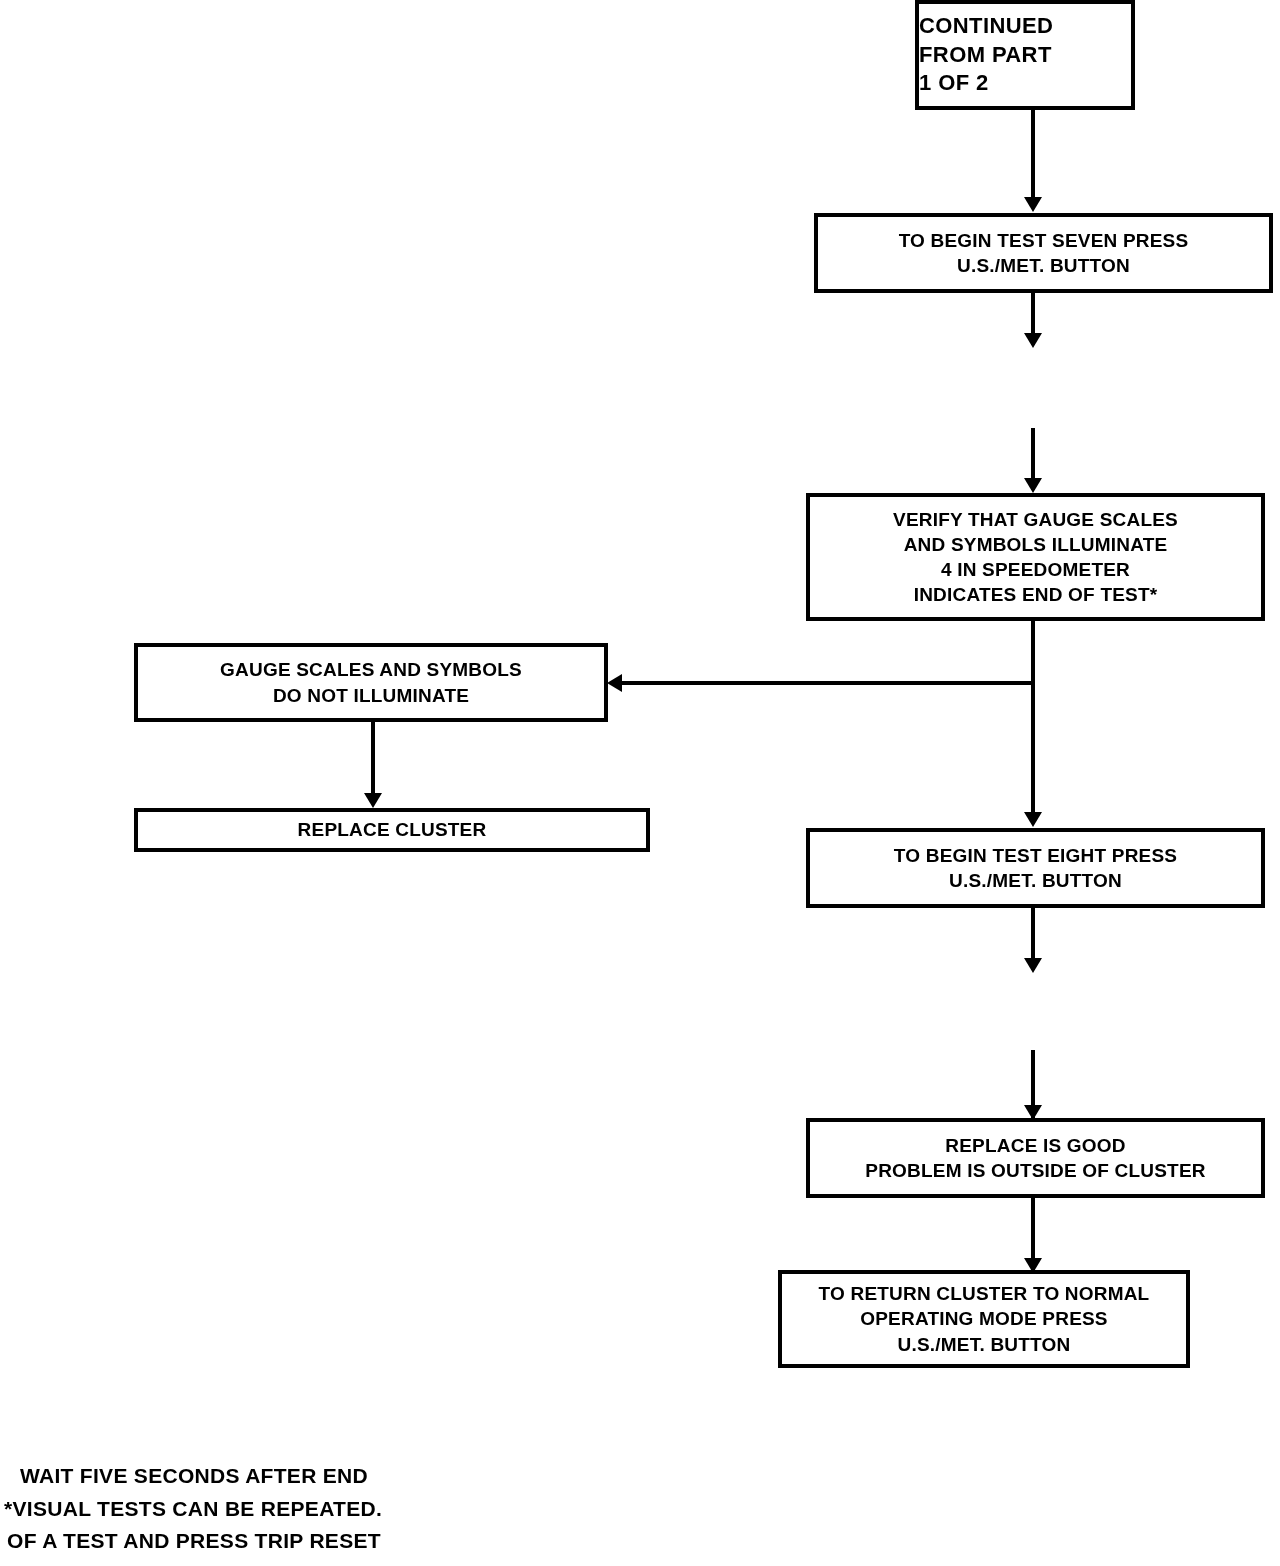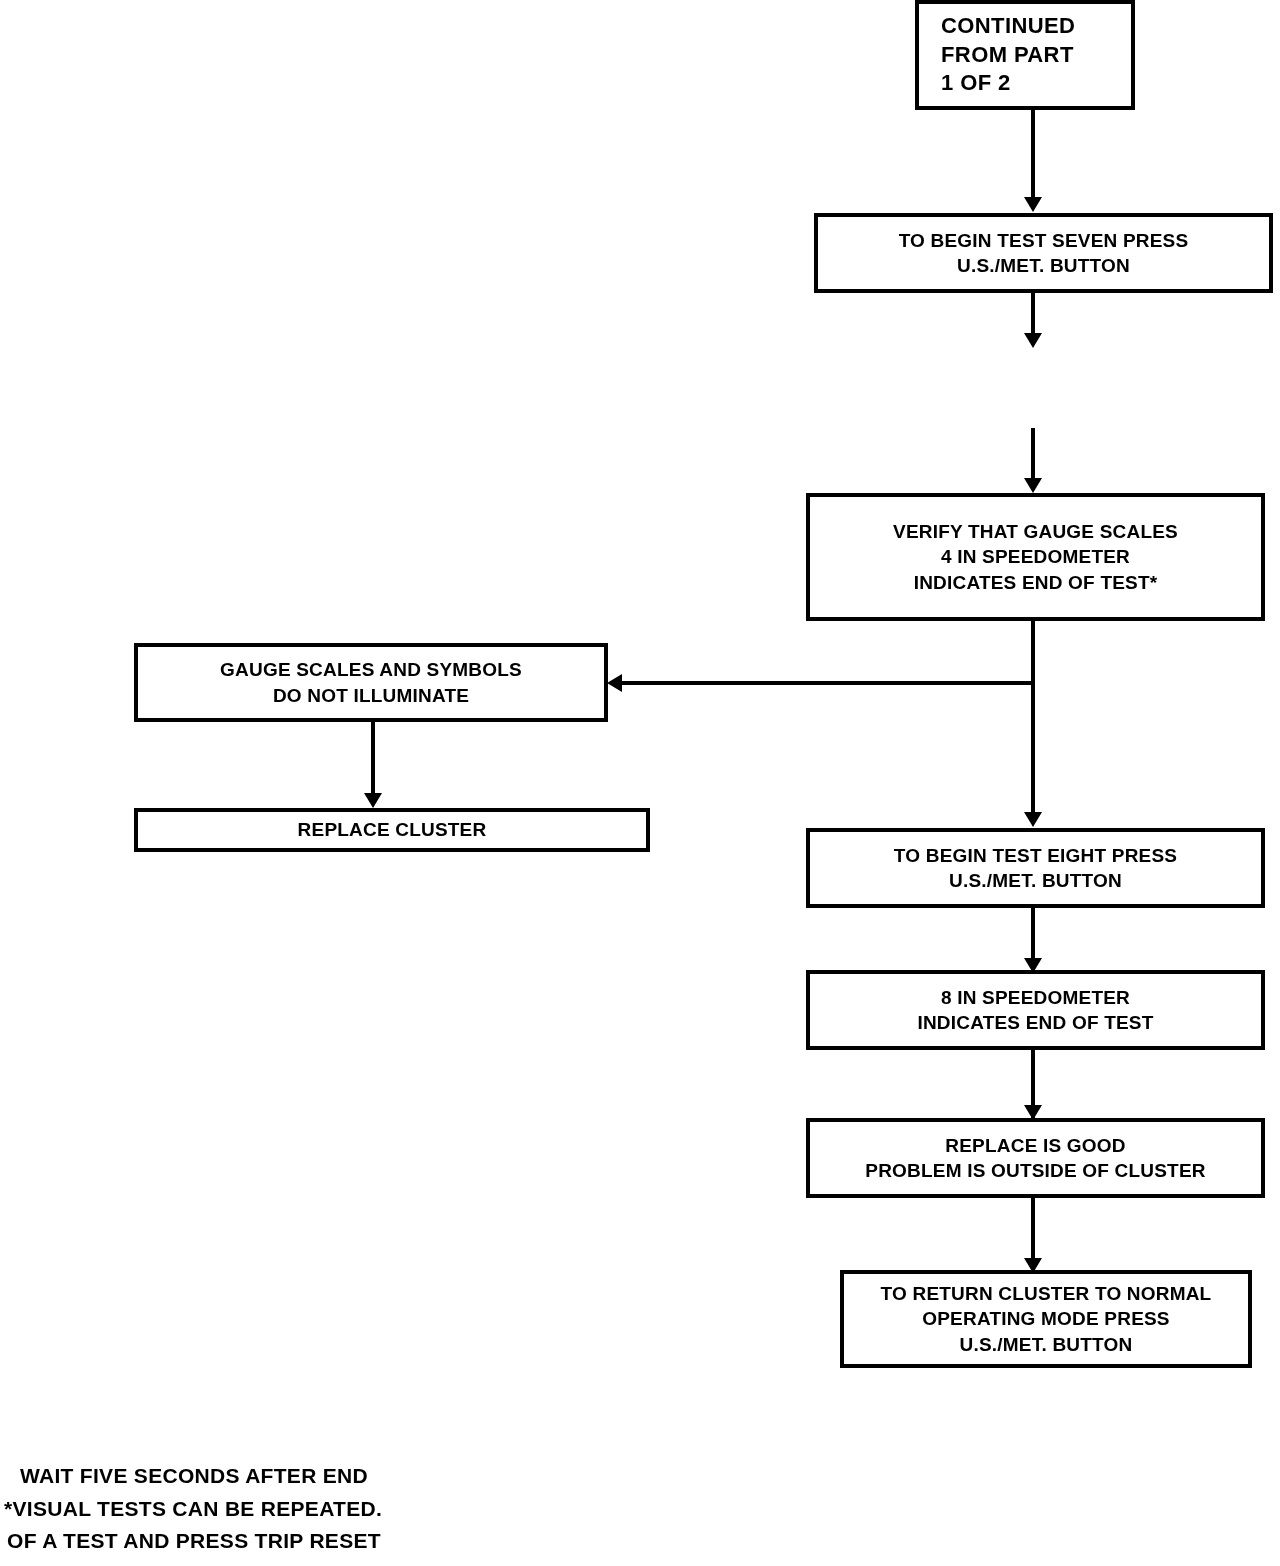--- a/index.html
+++ b/index.html
@@ -32,21 +32,21 @@
     line-height: 1.32;
     letter-spacing: 0.2px;
     padding: 2px 8px;
   }
   .box .txt { display: block; width: 100%; }
   .box .line { display: block; white-space: nowrap; }
 
   .box-left-align {
     justify-content: flex-start;
     text-align: left;
-    padding-left: 22px;
+    padding-left: 0;
     font-size: 22px;
     letter-spacing: 0.4px;
     line-height: 1.30;
   }
 
   
   .vline {
     position: absolute;
     width: 4px;
     background: #000000;
@@ -113,20 +113,21 @@
   <div class="vline" style="left:1031px; top:293px; height:52px;"></div>
   <div class="arrow-down" style="left:1024px; top:333px;"></div>
 
 
   <div class="vline" style="left:1031px; top:428px; height:62px;"></div>
   <div class="arrow-down" style="left:1024px; top:478px;"></div>
 
   <div class="box" style="left:806px; top:493px; width:459px; height:128px;text-align:center;">
     <span class="txt">
       <span class="line">VERIFY THAT GAUGE SCALES</span>
+      <span class="line">AND SYMBOLS ILLUMINATE</span>
       <span class="line">4 IN SPEEDOMETER</span>
       <span class="line">INDICATES END OF TEST*</span>
     </span>
   </div>
 
   <div class="vline" style="left:1031px; top:621px; height:202px;"></div>
   <div class="arrow-down" style="left:1024px; top:812px;"></div>
 
   <div class="hline" style="left:622px; top:681px; width:411px;"></div>
   <div class="arrow-left" style="left:607px; top:674px;"></div>
@@ -150,41 +151,35 @@
   <div class="box" style="left:806px; top:828px; width:459px; height:80px;">
     <span class="txt">
       <span class="line">TO BEGIN TEST EIGHT PRESS</span>
       <span class="line">U.S./MET. BUTTON</span>
     </span>
   </div>
 
   <div class="vline" style="left:1031px; top:908px; height:62px;"></div>
   <div class="arrow-down" style="left:1024px; top:958px;"></div>
 
-  <div class="box" style="left:806px; top:970px; width:459px; height:80px;">
-    <span class="txt">
-      <span class="line">8 IN SPEEDOMETER</span>
-      <span class="line">INDICATES END OF TEST</span>
-    </span>
-  </div>
 
   <div class="vline" style="left:1031px; top:1050px; height:68px;"></div>
   <div class="arrow-down" style="left:1024px; top:1105px;"></div>
 
   <div class="box" style="left:806px; top:1118px; width:459px; height:80px;">
     <span class="txt">
       <span class="line">REPLACE IS GOOD</span>
       <span class="line">PROBLEM IS OUTSIDE OF CLUSTER</span>
     </span>
   </div>
 
   <div class="vline" style="left:1031px; top:1198px; height:72px;"></div>
   <div class="arrow-down" style="left:1024px; top:1258px;"></div>
 
-  <div class="box" style="left:840px; top:1270px; width:412px; height:98px;">
+  <div class="box" style="left:778px; top:1270px; width:412px; height:98px;">
     <span class="txt">
       <span class="line">TO RETURN CLUSTER TO NORMAL</span>
       <span class="line">OPERATING MODE PRESS</span>
       <span class="line">U.S./MET. BUTTON</span>
     </span>
   </div>
 
   <div class="footnote" style="left:4px; top:1460px; width:380px;">
     <span class="fl">WAIT FIVE SECONDS AFTER END</span>
     <span class="fl fl-1">*VISUAL TESTS CAN BE REPEATED.</span>

